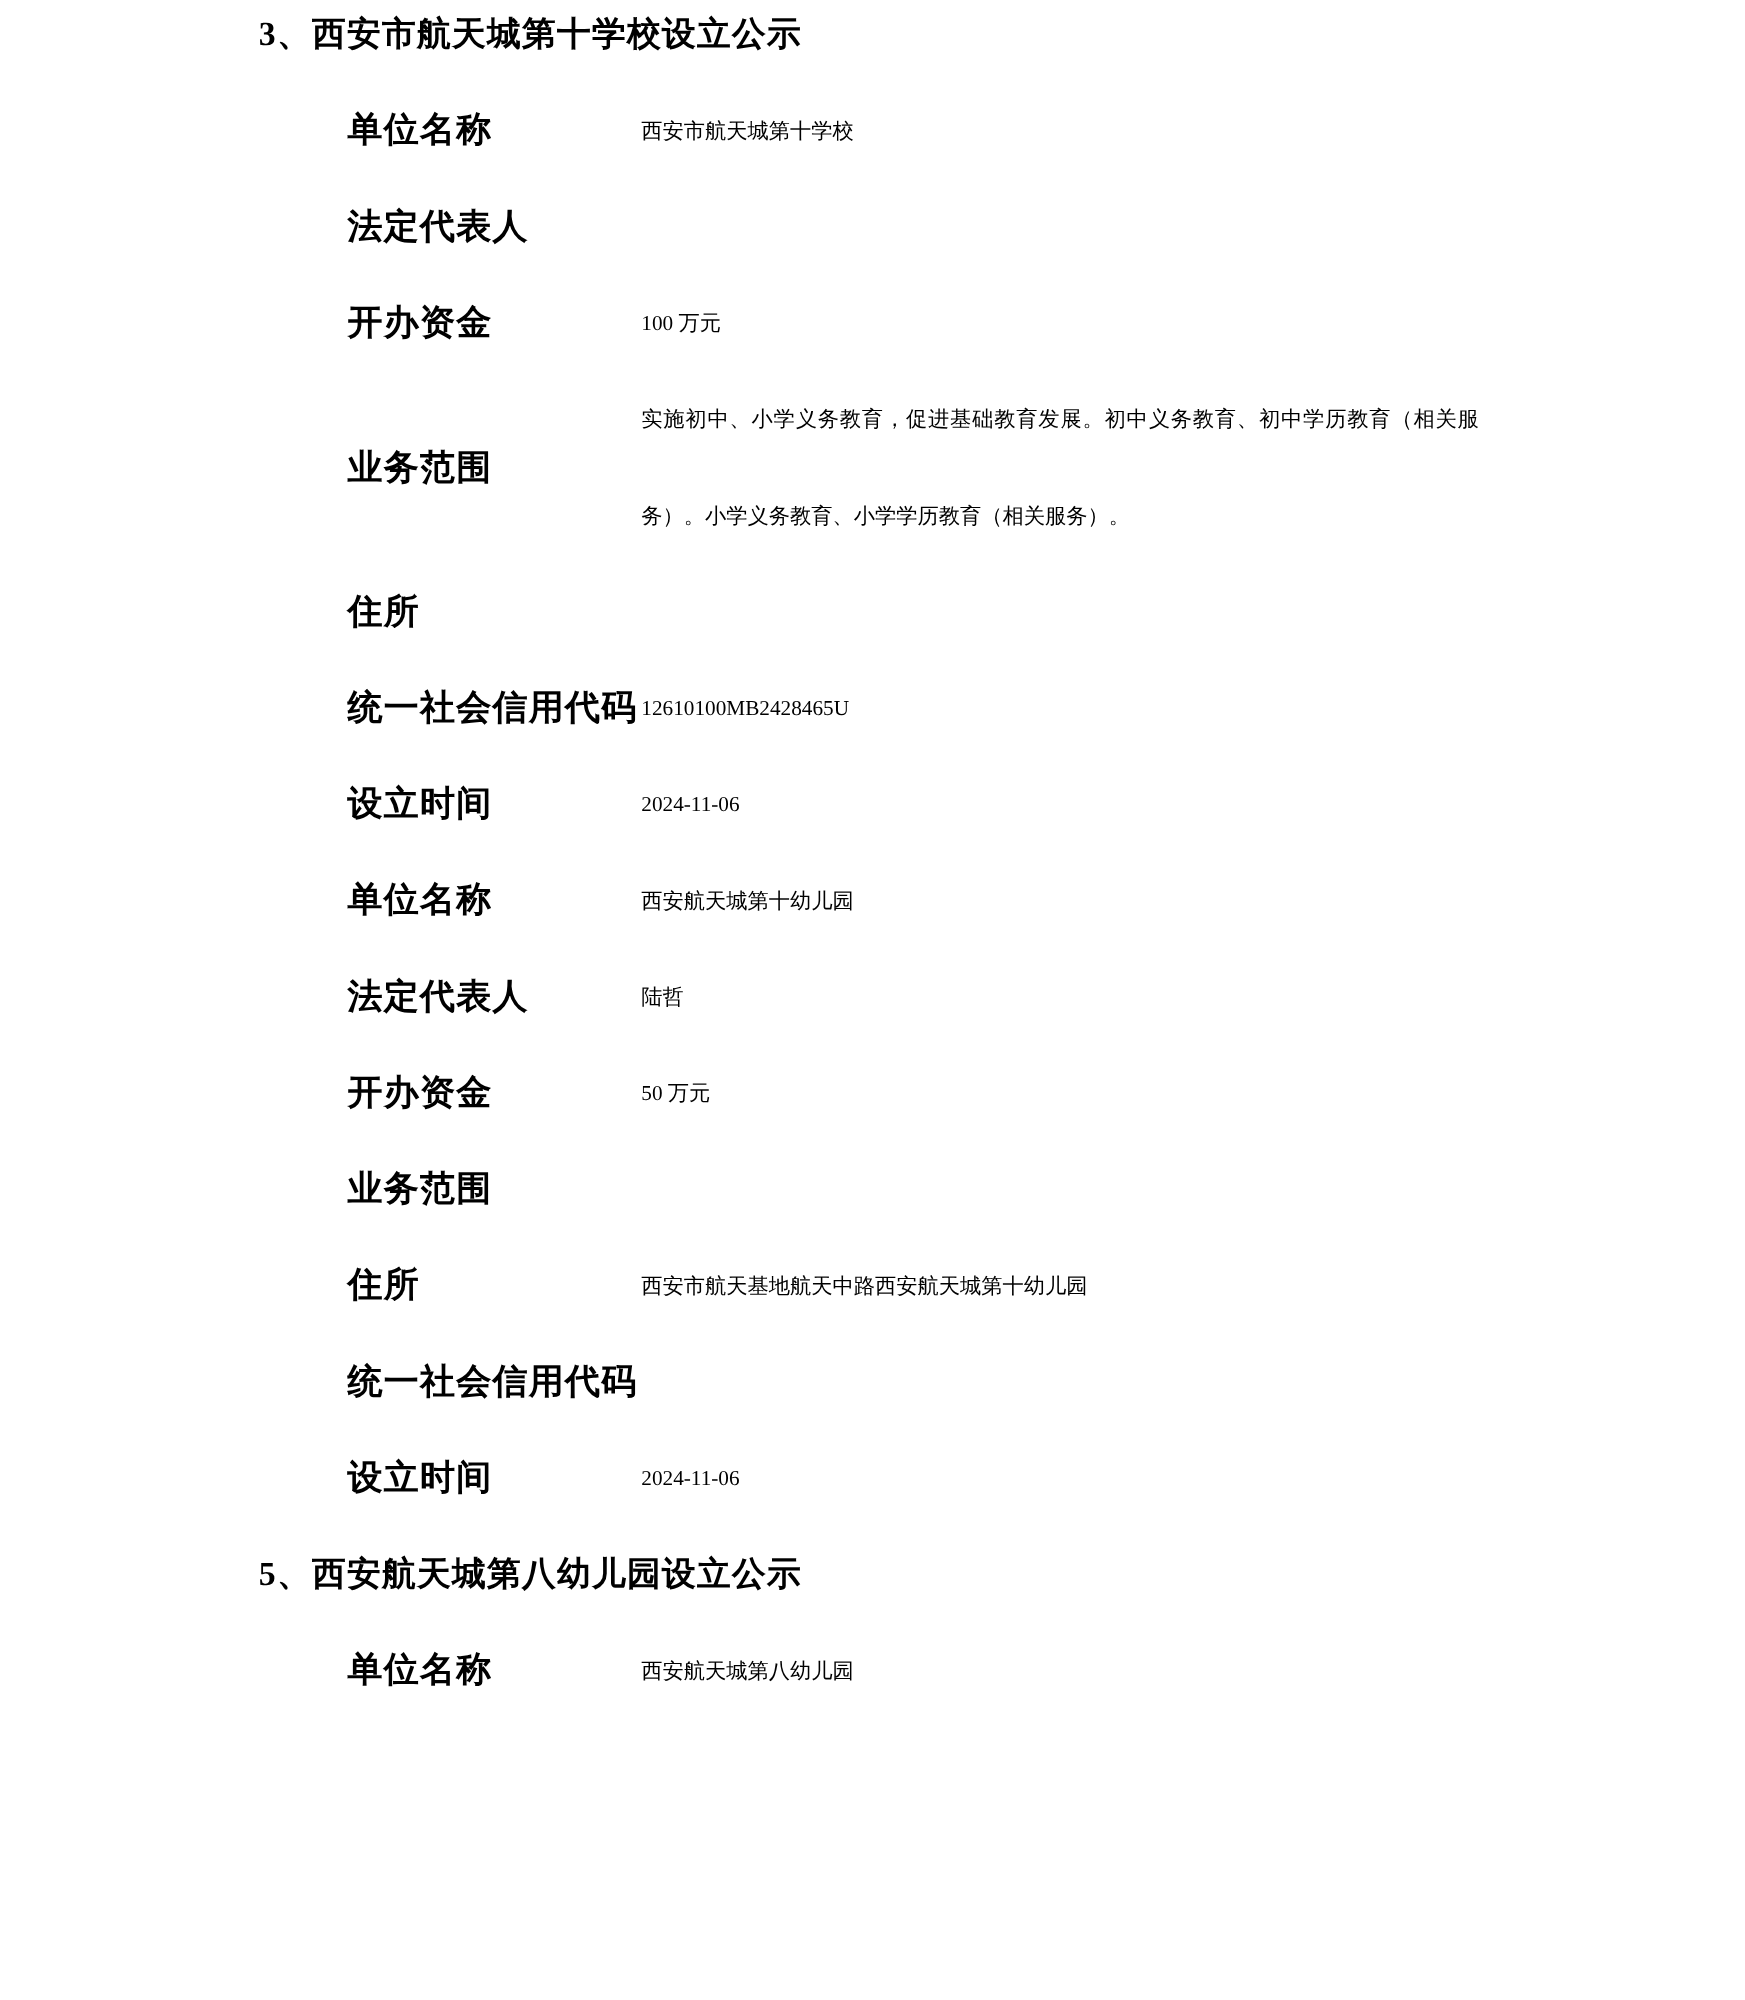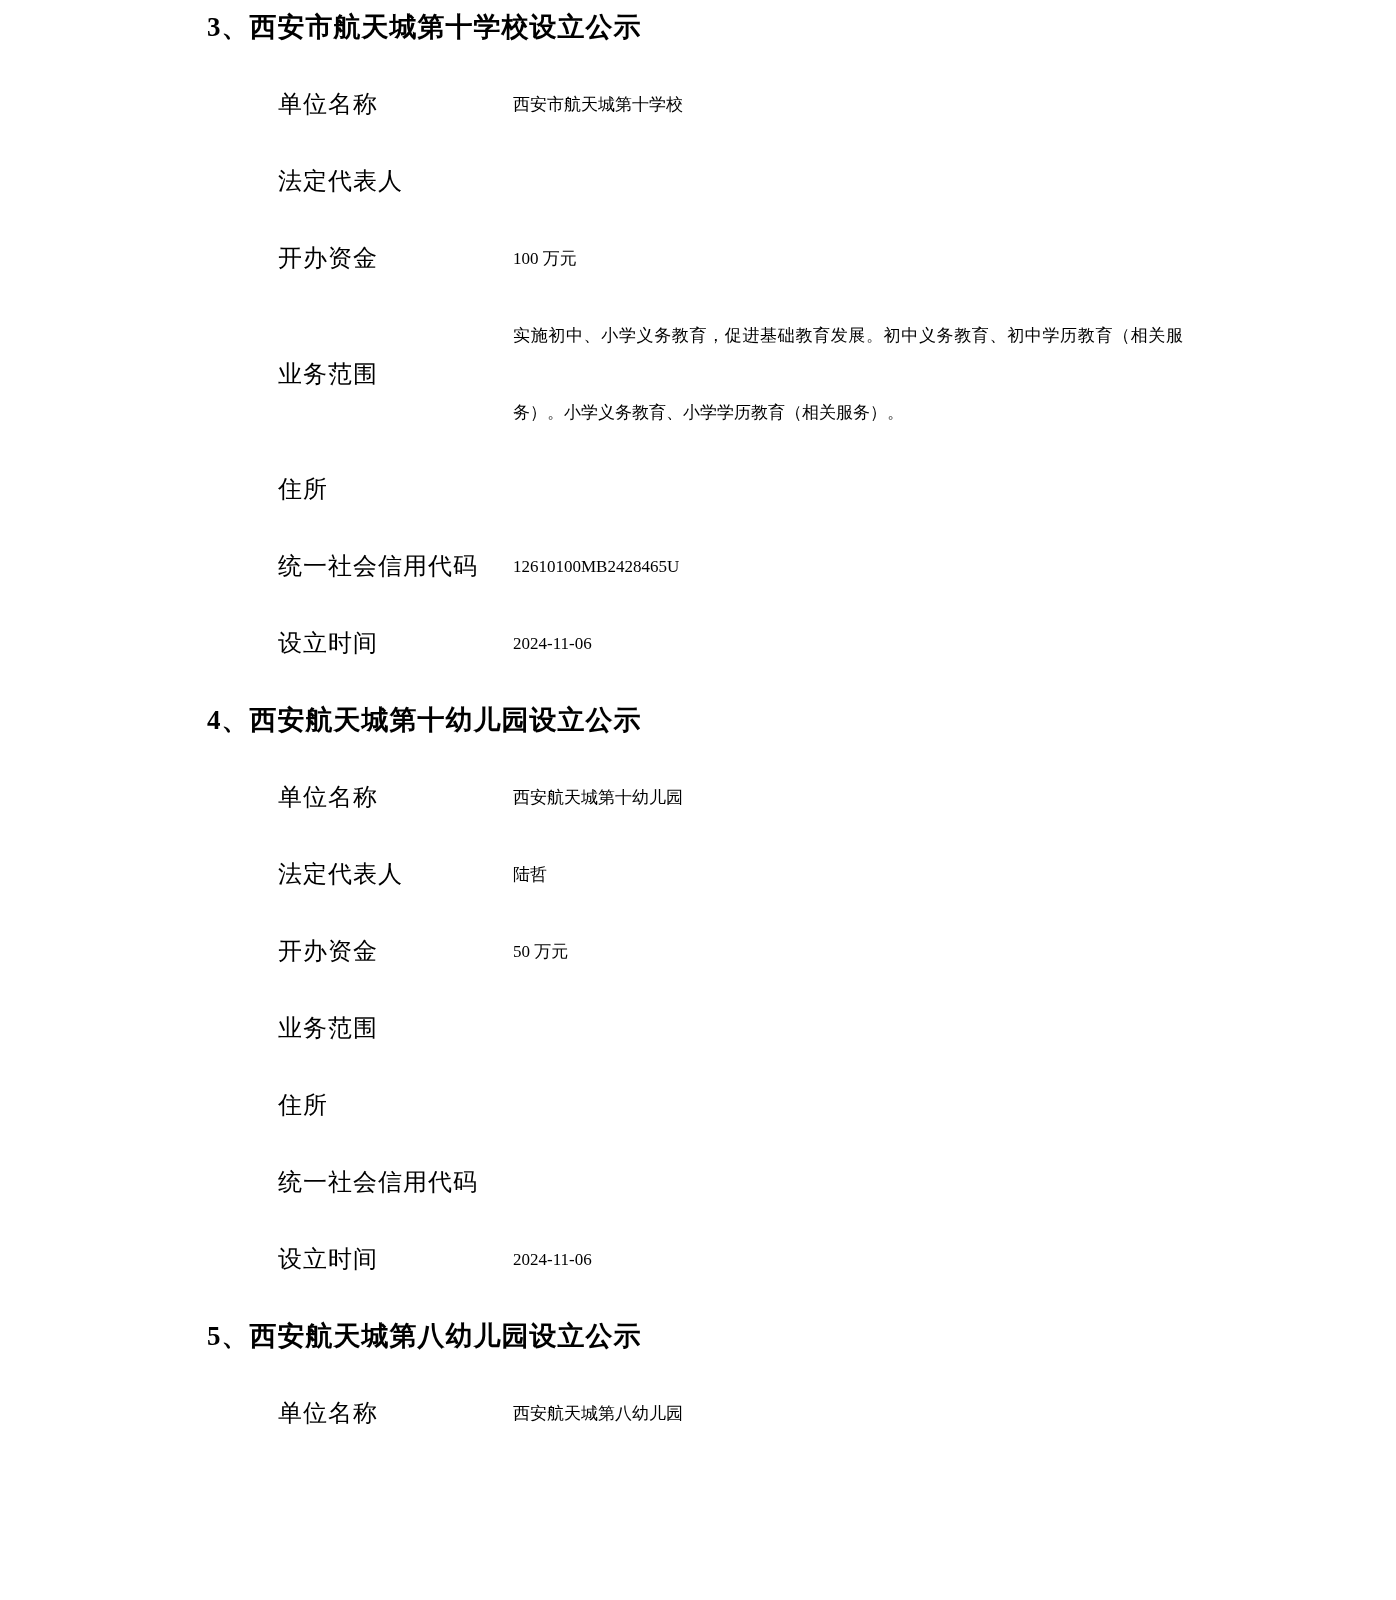--- a/index.html
+++ b/index.html
@@ -35,22 +35,22 @@
   }
   .row {
     display: flex;
     align-items: center;
     padding-left: 278px;
     padding-right: 213px;
   }
   .field-label {
     flex: 0 0 235px;
     width: 235px;
-    font-weight: normal;
-    font-size: 24px;
+    font-weight: bold;
+    font-size: 28px;
     letter-spacing: 1px;
     line-height: 77px;
     white-space: nowrap;
     align-self: center;
   }
   .field-value {
     flex: 1 1 auto;
     font-size: 17px;
     line-height: 77px;
     font-weight: normal;
@@ -90,39 +90,39 @@
       <div class="field-label">统一社会信用代码</div>
       <div class="field-value">12610100MB2428465U</div>
     </div>
     <div class="row">
       <div class="field-label">设立时间</div>
       <div class="field-value">2024-11-06</div>
     </div>
   </section>
 
   <section class="section">
-    <h3 class="section-heading">4、西安航天城第十幼儿园设立公示</h3>
 
     <div class="row">
       <div class="field-label">单位名称</div>
       <div class="field-value">西安航天城第十幼儿园</div>
     </div>
     <div class="row">
       <div class="field-label">法定代表人</div>
       <div class="field-value">陆哲</div>
     </div>
     <div class="row">
       <div class="field-label">开办资金</div>
       <div class="field-value">50 万元</div>
     </div>
     <div class="row">
       <div class="field-label">业务范围</div>
     </div>
     <div class="row">
       <div class="field-label">住所</div>
+      <div class="field-value">西安市航天基地航天中路西安航天城第十幼儿园</div>
     </div>
     <div class="row">
       <div class="field-label">统一社会信用代码</div>
     </div>
     <div class="row">
       <div class="field-label">设立时间</div>
       <div class="field-value">2024-11-06</div>
     </div>
   </section>
 

